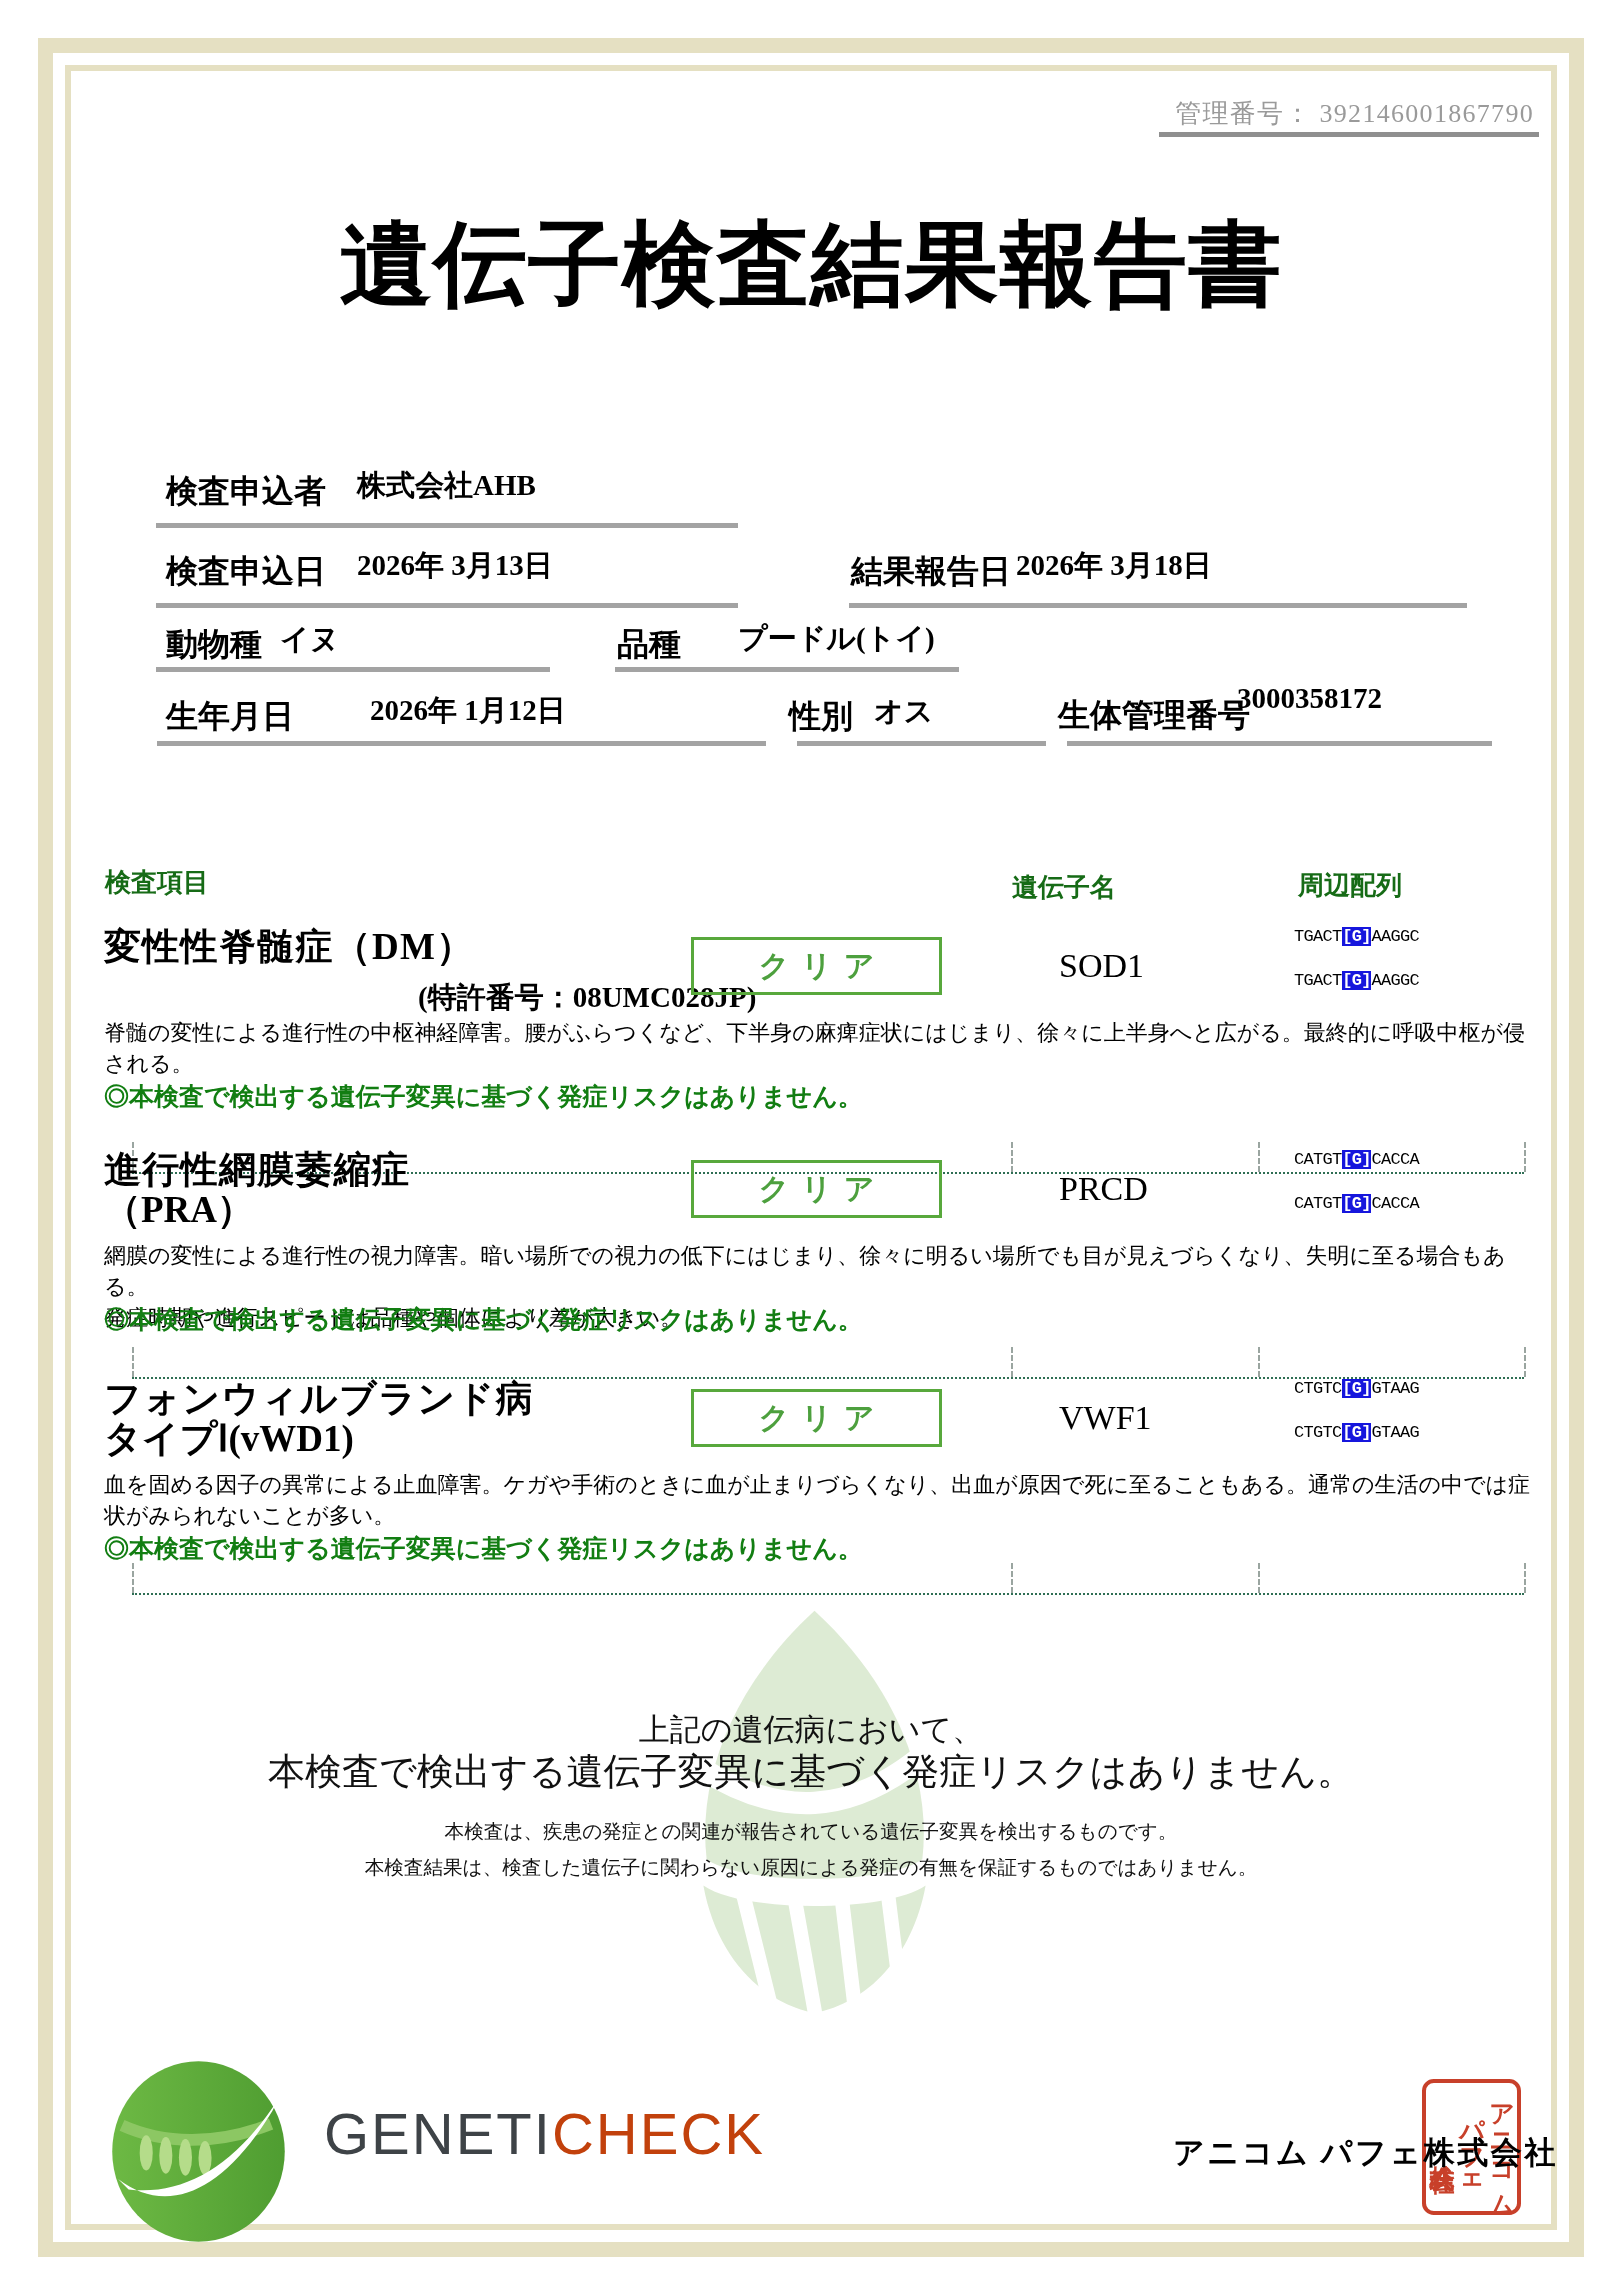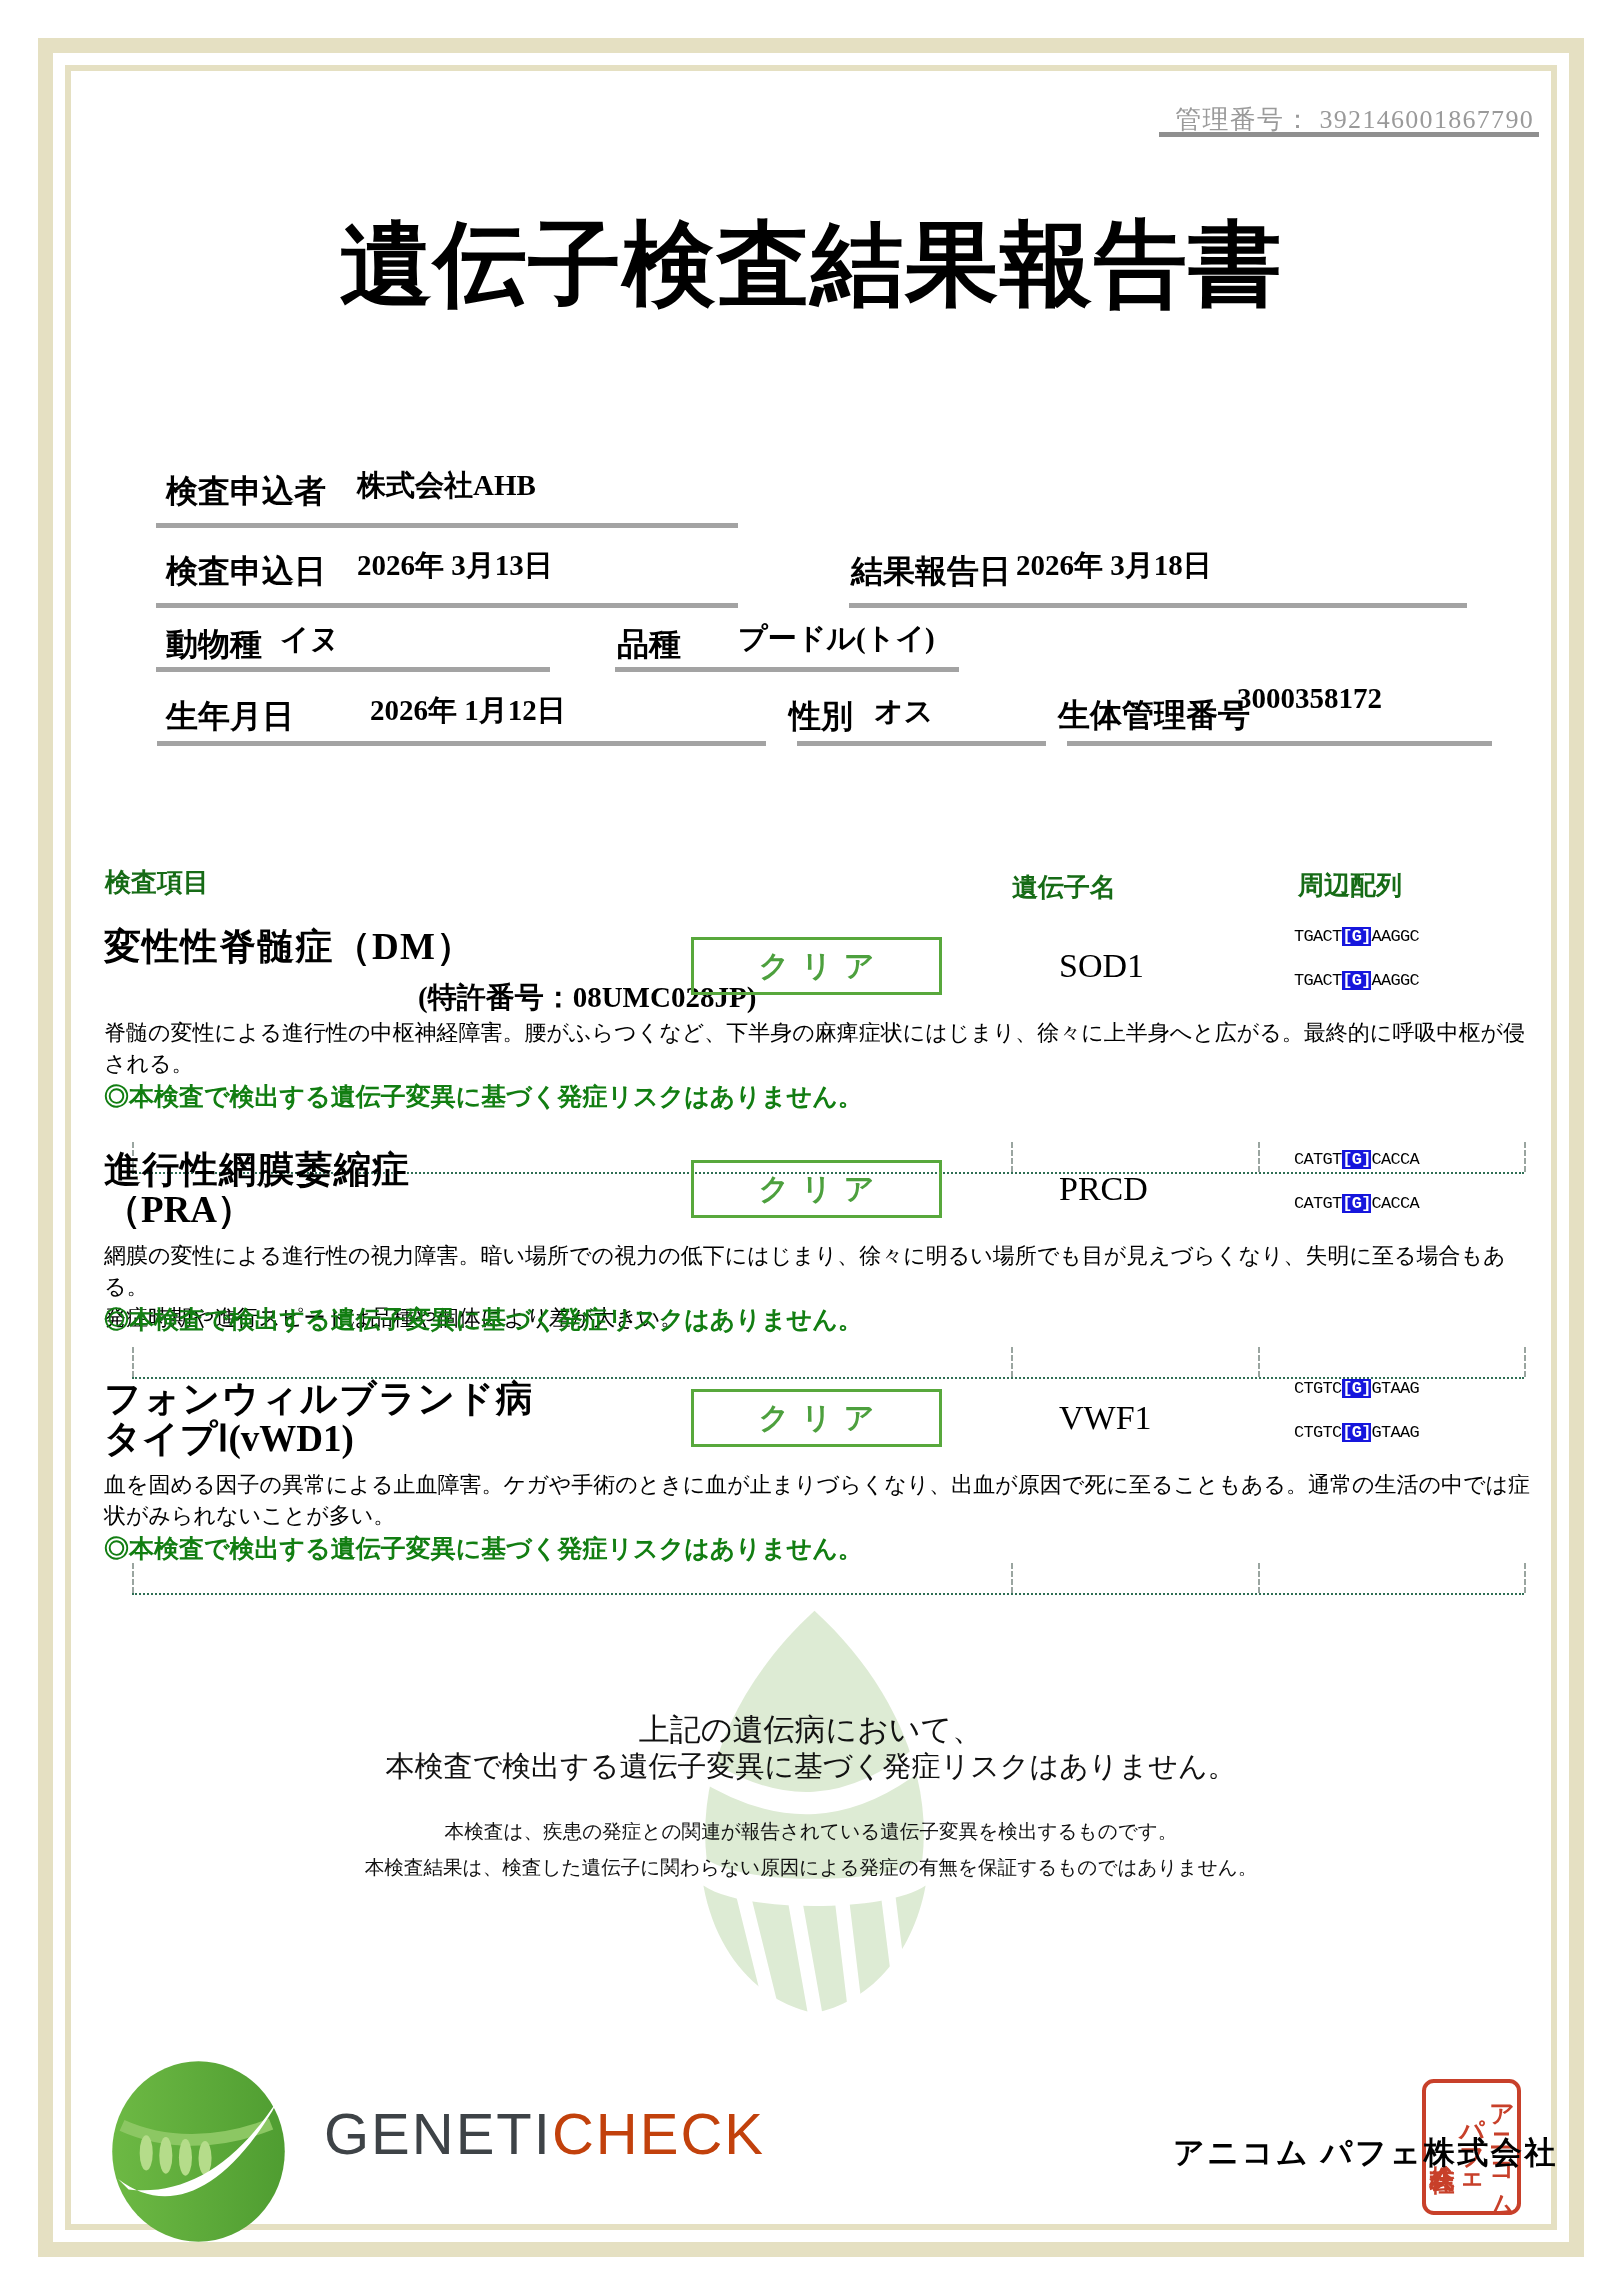--- a/index.html
+++ b/index.html
@@ -7,21 +7,21 @@
        font-family:"Liberation Serif",serif;color:#000;overflow:hidden;}
 
   
   .frame-outer{position:absolute;left:38px;top:38px;right:38px;bottom:38px;
                border:15.7px solid #e5e0c2;pointer-events:none;}
   .frame-inner{position:absolute;left:65px;top:65px;right:65px;bottom:65px;
                border:6.5px solid #e5e0c2;pointer-events:none;}
 
   
   .control{position:absolute;top:96px;right:88px;font-size:26px;color:#9a9a9a;
-           letter-spacing:1.3px;white-space:nowrap;margin-top:6px;}
+           letter-spacing:1.3px;white-space:nowrap;}
   .control-bar{position:absolute;top:132px;right:83px;width:380px;height:5.2px;background:#8f8f8f;}
 
   
   .title{position:absolute;top:202px;left:0;width:100%;text-align:center;
          font-size:93px;font-weight:600;letter-spacing:1.3px;}
 
   
   .flabel{position:absolute;font-size:32px;font-weight:600;white-space:nowrap;}
   .fvalue{position:absolute;font-size:29px;font-weight:600;white-space:nowrap;}
   .fline{position:absolute;height:4.6px;background:#a3a3a3;}
@@ -48,21 +48,21 @@
   .t-risk{position:absolute;left:39px;top:161px;font-size:25px;font-weight:700;color:#127e12;
           white-space:nowrap;}
   .t-hline{position:absolute;left:67px;right:32px;bottom:0;border-bottom:2.6px dotted #2e6e54;}
   .t-tick{position:absolute;bottom:2px;height:30px;border-left:2px dashed #9aa5a0;}
   .tick1{left:67px}.tick2{left:946px}.tick3{left:1193px}.tick4{left:1459px}
 
   
   .sum{position:absolute;left:0;width:100%;text-align:center;
        font-family:"Liberation Sans",sans-serif;color:#111;white-space:nowrap;}
   .s1{top:1709px;font-size:31px;}
-  .s2{top:1747px;font-size:29px;}
+  .s2{top:1747px;font-size:37px;}
   .n1{top:1818px;font-size:19.6px;}
   .n2{top:1854px;font-size:19.6px;}
 
   
   .watermark{position:absolute;left:638px;top:1604px;width:353px;height:419px;opacity:.95;}
 
   
   .logo-svg{position:absolute;left:110px;top:2060px;width:177px;height:183px;}
   .logo-text{position:absolute;left:300px;top:2100px;font-family:"Liberation Sans",sans-serif;
              font-size:58px;letter-spacing:2px;white-space:nowrap;}

